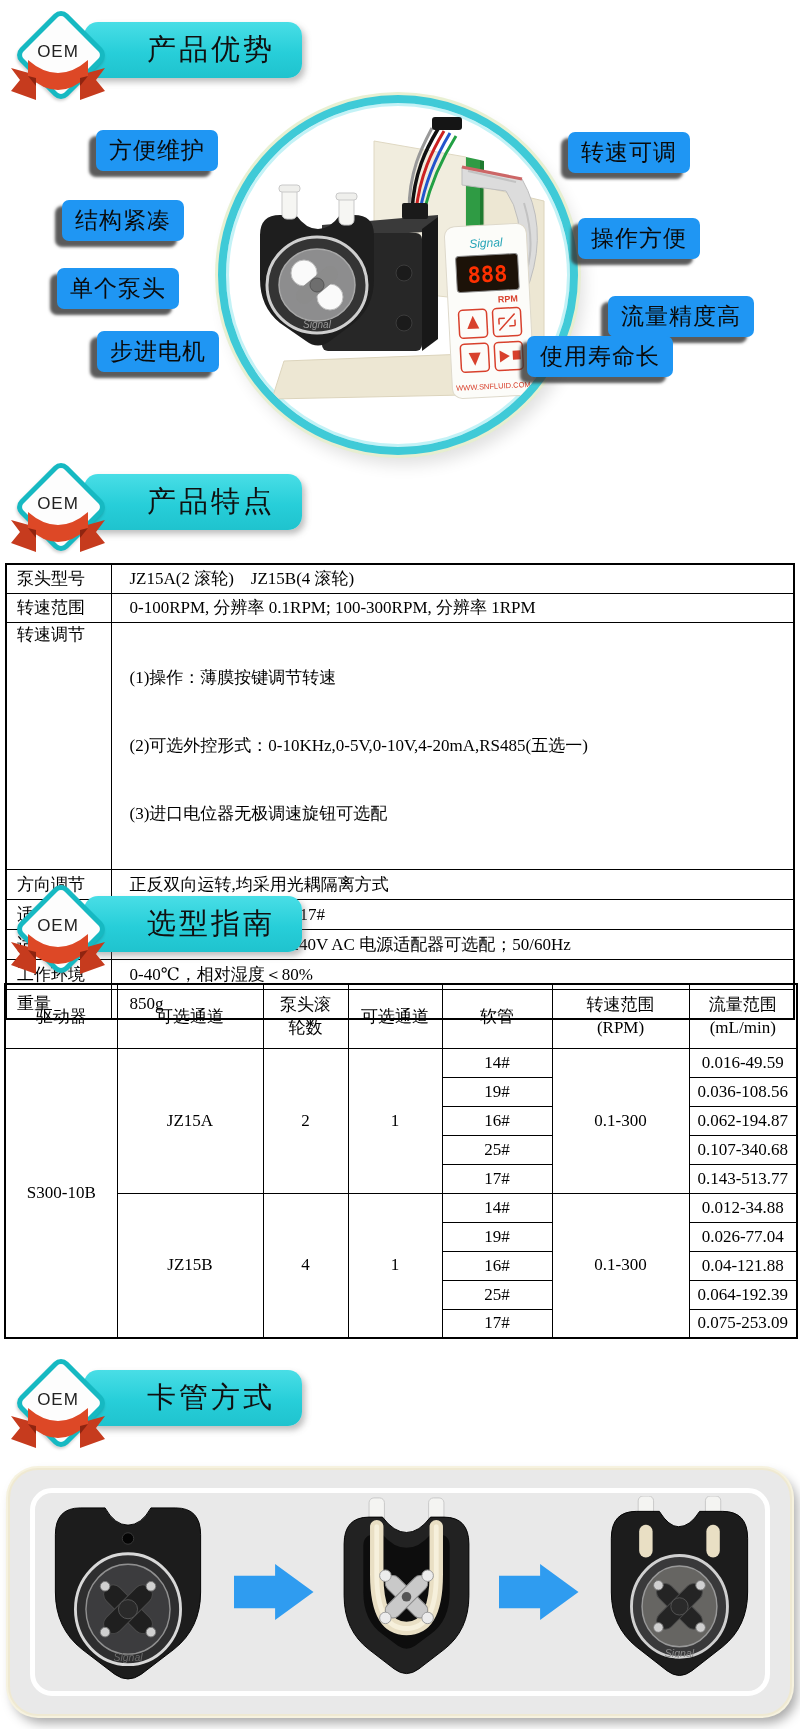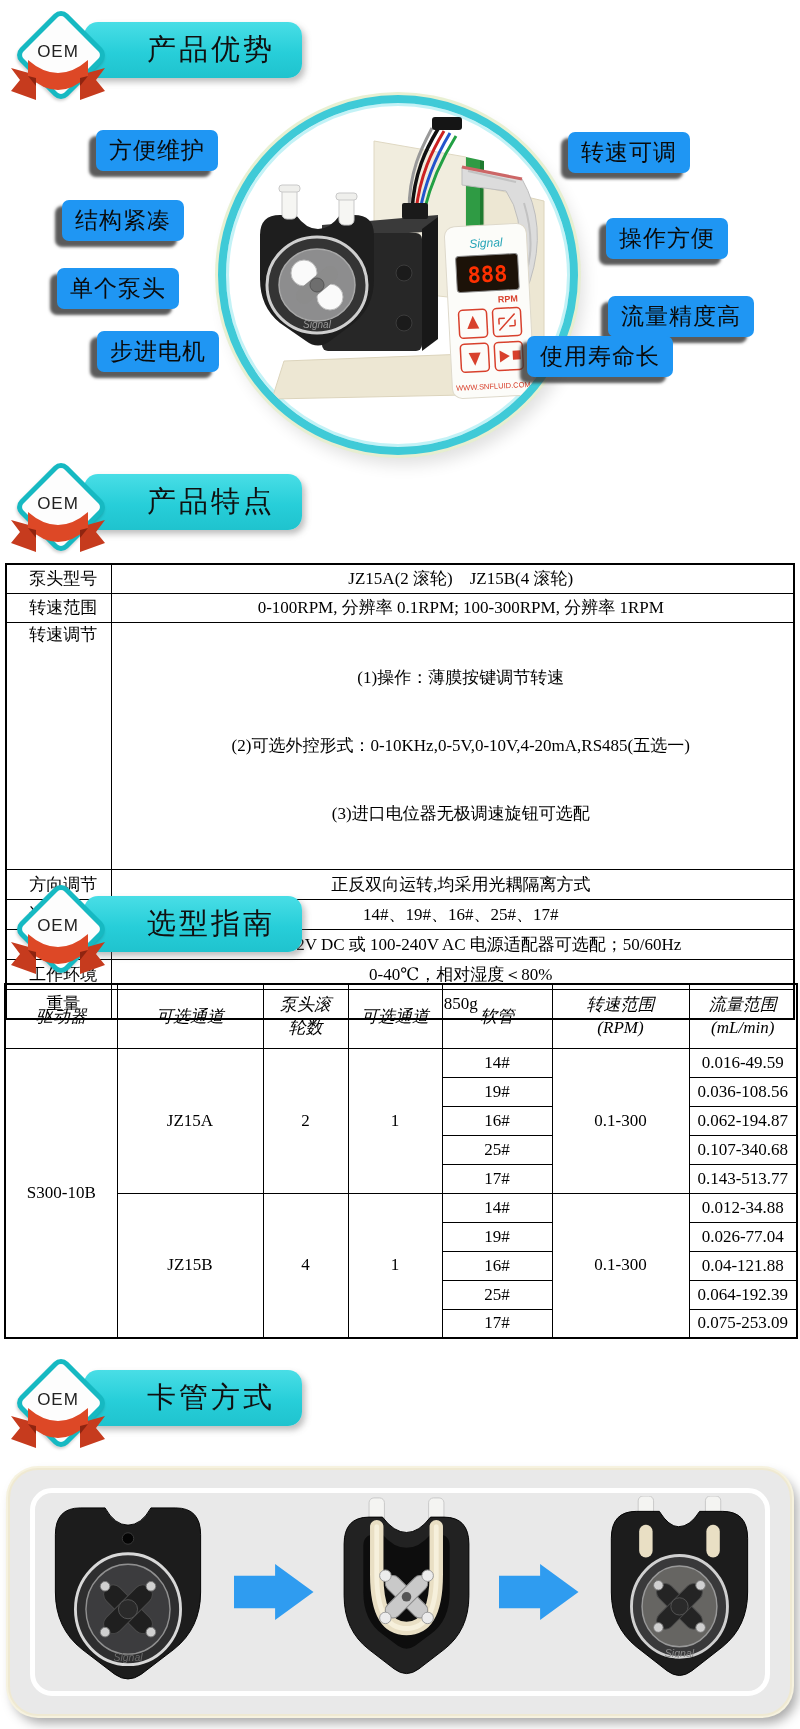--- a/index.html
+++ b/index.html
@@ -26,33 +26,33 @@
           border:8px solid #3FCAD7;border-radius:50%;overflow:hidden;
           box-shadow:0 0 0 3px rgba(230,238,205,0.9), 6px 10px 16px rgba(0,0,0,0.12),
                      inset 0 0 0 3px rgba(185,240,245,0.85);}
   .blabel{position:absolute;z-index:5;background:#1F96F3;color:#0a0a0a;font-size:23px;
           letter-spacing:1px;padding:5px 13px;white-space:nowrap;
           box-shadow:-7px 6px 3px rgba(55,55,55,0.82);border-radius:7px;}
 
   
   .ftable{position:absolute;left:5px;top:563px;width:790px;border-collapse:collapse;
           table-layout:fixed;border:2px solid #000;
-          font-family:"Liberation Serif","DejaVu Serif",serif;font-size:17px;color:#000;text-align:center;}
+          font-family:"Liberation Serif","DejaVu Serif",serif;font-size:17px;color:#000;}
   .ftable td{border:1px solid #000;vertical-align:middle;}
   .ftable .flabel{padding-left:10px;}
   .ftable .fvalue{padding-left:18px;white-space:pre-wrap;margin-left:38px;}
   .ftable .ftop{vertical-align:top;padding-top:0;}
   .ftable .fvalue div{line-height:28px;}
 
   
   .stable{position:absolute;left:4px;top:983px;width:792px;border-collapse:collapse;
           table-layout:fixed;border:2px solid #000;text-align:center;
           font-family:"Liberation Serif","DejaVu Serif",serif;font-size:17px;color:#000;}
   .stable th,.stable td{border:1px solid #000;font-weight:normal;vertical-align:middle;}
-  .stable thead tr{height:64px;font-style:italic;}
+  .stable thead tr{height:64px;}
   .stable tbody tr{height:29px;}
   .stable th span{display:block;line-height:23px;}
 
   
   .panel{position:absolute;left:8px;top:1468px;width:784px;height:248px;box-sizing:border-box;
          background:#E9E9E9;border-radius:30px;border:2px solid #EFE9D2;
          box-shadow:0 0 0 2px #F6F2DF, 5px 7px 12px rgba(0,0,0,0.35);}
   .panel-inner{position:absolute;left:20px;top:18px;right:20px;bottom:18px;
                border:5px solid #ffffff;border-radius:22px;}
   .panel-content{position:absolute;left:0;top:0;right:0;bottom:0;display:flex;
@@ -139,21 +139,21 @@
         <text x="263" y="286" text-anchor="middle" font-size="7.5" fill="#D8402C" font-family="'Liberation Sans',sans-serif">WWW.SNFLUID.COM</text>
       </g>
     </svg>
   </div>
 
   <div class="blabel" style="left:96px;top:130px">方便维护</div>
   <div class="blabel" style="left:62px;top:200px">结构紧凑</div>
   <div class="blabel" style="left:57px;top:268px">单个泵头</div>
   <div class="blabel" style="left:97px;top:331px">步进电机</div>
   <div class="blabel" style="left:568px;top:132px">转速可调</div>
-  <div class="blabel" style="left:606px;top:218px">操作方便</div>
+  <div class="blabel" style="left:578px;top:218px">操作方便</div>
   <div class="blabel" style="left:608px;top:296px">流量精度高</div>
   <div class="blabel" style="left:527px;top:336px">使用寿命长</div>
 
   <div class="sec-header" style="top:458px">
     <div class="hbar">
       <span class="htitle">产品特点</span>
     </div>
     <div class="badge">
       <div class="diamond"></div>
       <svg class="ribbon" width="100" height="46" viewBox="0 0 100 46">

